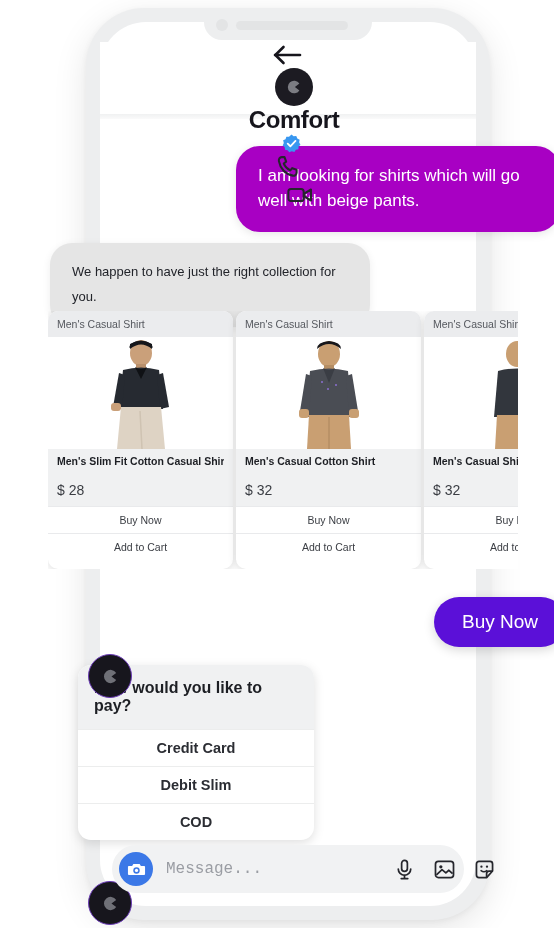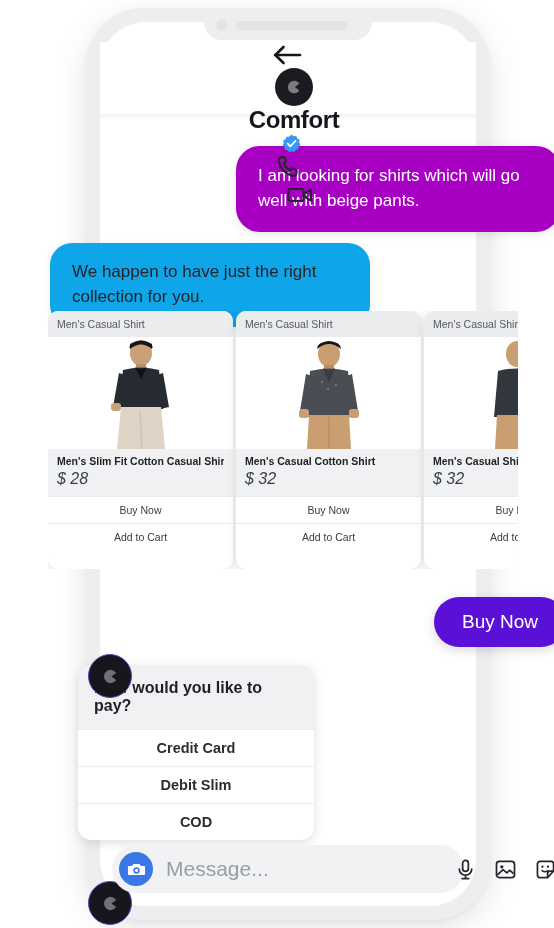--- a/index.html
+++ b/index.html
@@ -93,25 +93,25 @@
     border-radius: 24px;
     padding: 17px 22px 19px 22px;
     font-size: 17px; line-height: 25px;
     box-shadow: 0 2px 10px rgba(0,0,0,0.10);
   }
 
   
   .bubble-bot {
     position: absolute; left: -50px; top: 124px;
     width: 320px;
-    background: #0ea5e9;
+    background: #e5e5e5;
     color: #22242a;
     border-radius: 22px;
     padding: 16px 22px 18px 22px;
-    font-size: 17px; line-height: 25px;
+    font-size: 13px; line-height: 25px;
     box-shadow: 0 2px 9px rgba(0,0,0,0.07);
   }
 
   
   .carousel {
     position: absolute; left: -52px; top: 192px;
     width: 470px; height: 258px;
     display: flex; gap: 3px;
     overflow: hidden;
   }
@@ -132,21 +132,21 @@
     height: 112px; background: #ffffff;
     display: flex; align-items: flex-end; justify-content: center;
     overflow: hidden;
   }
   .prod-img svg { height: 112px; }
   .prod-info { background: #f0f1f2; padding: 6px 9px 8px 9px; }
   .prod-title {
     font-size: 10.5px; font-weight: bold; color: #1d1f24;
     white-space: nowrap; overflow: hidden;
   }
-  .prod-price { font-size: 16px; color: #3a3d43; margin-top: 3px; font-style: italic; }
+  .prod-price { font-size: 14px; color: #3a3d43; margin-top: 15px; }
   .prod-btn {
     text-align: center; font-size: 10.5px; color: #3a3d43;
     padding: 7px 0; border-top: 1px solid #e9eaec;
     background: #ffffff; cursor: pointer;
     white-space: nowrap; overflow: hidden;
   }
 
   
   .buy-pill {
     position: absolute; left: 334px; top: 478px;
@@ -203,22 +203,22 @@
   }
   .cam-btn {
     width: 34px; height: 34px; border-radius: 50%;
     background: #3b78e7; flex: none;
     display: flex; align-items: center; justify-content: center;
     cursor: pointer;
   }
   .cam-btn svg { width: 19px; height: 19px; }
   .msg-input {
     flex: 1; border: none; background: transparent; outline: none;
-    font-family: Liberation Sans, sans-serif;
-    font-size: 21px; color: #3a3d43; margin-left: 13px;
+    font-family: Liberation Mono, monospace;
+    font-size: 16px; color: #3a3d43; margin-left: 13px;
   }
   .msg-input::placeholder { color: #9a9da3; }
   .bar-icon { width: 23px; height: 23px; margin-left: 17px; flex: none; cursor: pointer; }
 </style>
 </head>
 <body>
 
 <div id="stage">
 
   <div class="phone-frame"></div>

